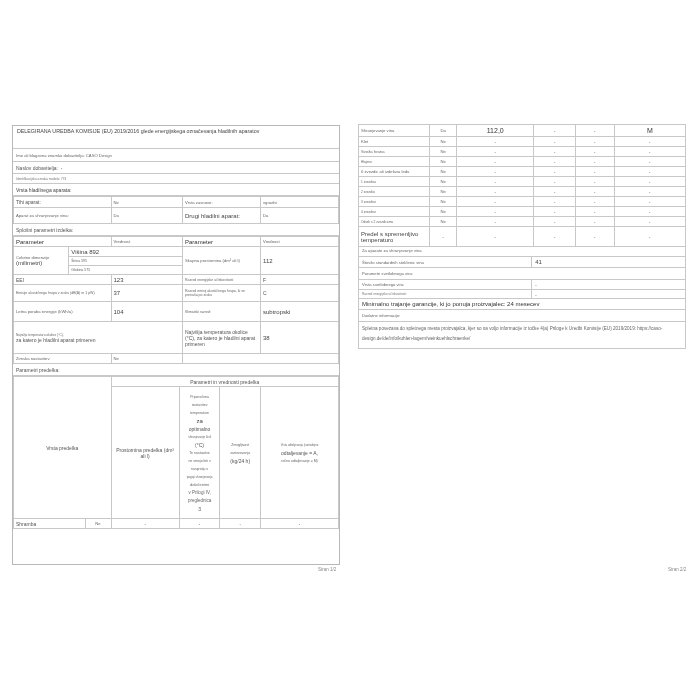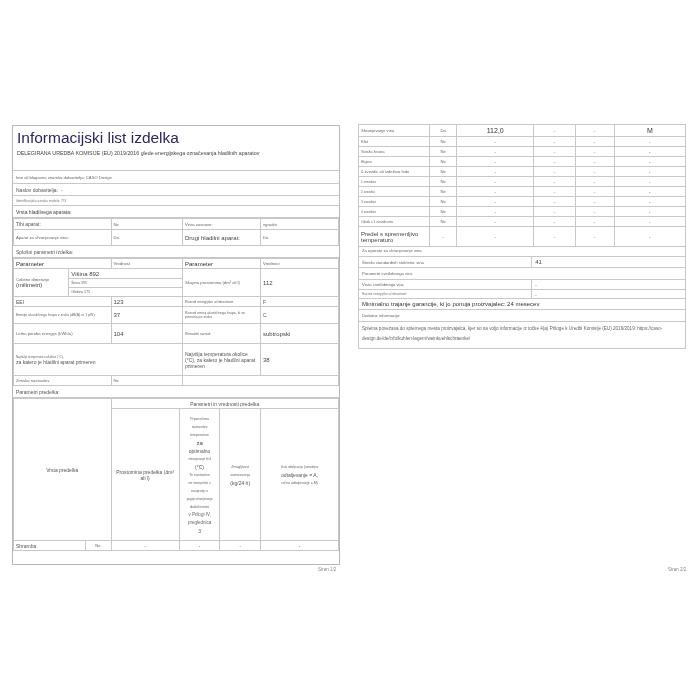--- a/index.html
+++ b/index.html
@@ -20,21 +20,20 @@
   .footer-left { position:absolute; left:318px; top:567px; font-size:4.5px; color:#888; }
   .right-table { position:absolute; left:358px; top:124px; width:328px; }
   .right-table td { height:9px; }
   .right-block { position:absolute; left:358px; width:328px; border:1px solid #c8c8c8; border-top:none; box-sizing:border-box; }
   .footer-right { position:absolute; left:668px; top:567px; font-size:4.5px; color:#888; }
 </style>
 </head>
 <body>
 
 <div class="page-left">
-  <div class="title">Informacijski list izdelka</div>
   <div class="subtitle">DELEGIRANA UREDBA KOMISIJE (EU) 2019/2016 glede energijskega označevanja hladilnih aparatov</div>
   <div class="row t4" style="height:13px">Ime ali blagovna znamka dobavitelja: CASO Design</div>
   <div class="row t5" style="height:12px">
     <span>Naslov dobavitelja:</span>&nbsp;&nbsp;
     <span>-</span>
   </div>
   <div class="row" style="height:10px;font-size:3.2px;color:#777">Identifikacijska oznaka modela: 774</div>
   <div class="row t5" style="height:12px;color:#444">Vrsta hladilnega aparata:</div>
 
   <table>

